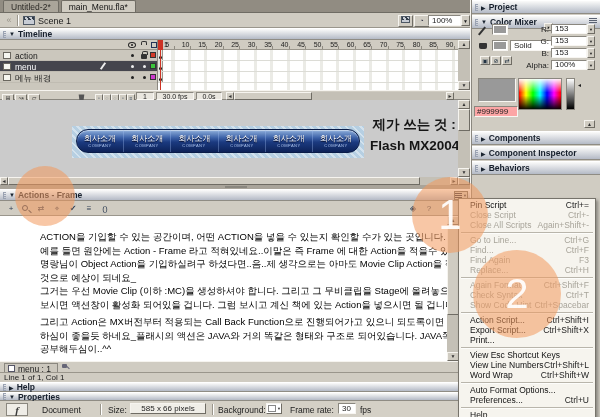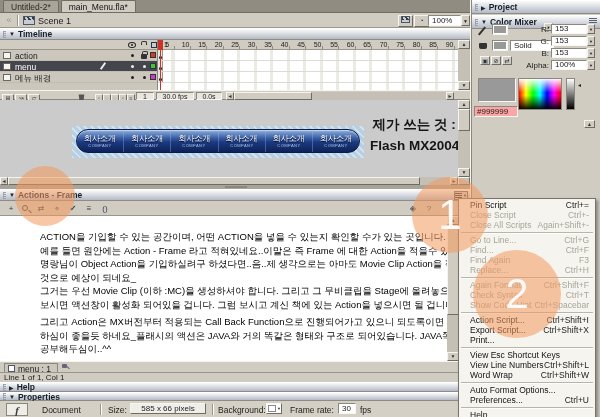--- a/index.html
+++ b/index.html
@@ -465,20 +465,38 @@
       </div>
 
       <div class="bigswatch inset" id="bigsw" style="background: rgb(153, 153, 153);"></div>
       <div class="rainbow"></div>
       <div class="vslider"></div>
       <div class="sarrow">◄</div>
       <div class="hexin inset">#999999</div>
       <div class="collbtn bevel">▲</div>
     </div>
 
+    <div class="dcollapsed">
+
+    <div class="dhead">
+        <span class="grip"></span>
+        <span class="tri">▶</span>
+        <span>Components</span>
+      </div>
+        <div class="dhead">
+        <span class="grip"></span>
+        <span class="tri">▶</span>
+        <span>Component Inspector</span>
+      </div>
+        <div class="dhead">
+        <span class="grip"></span>
+        <span class="tri">▶</span>
+        <span>Behaviors</span>
+      </div>
+      </div>
   </div>
 
   <div class="popup" id="popup">
       <div class="mi">
         <span class="ml">Pin Script</span>
         <span class="mk">Ctrl+=</span>
       </div>
       <div class="mi dis">
         <span class="ml">Close Script</span>
         <span class="mk">Ctrl+-</span>

